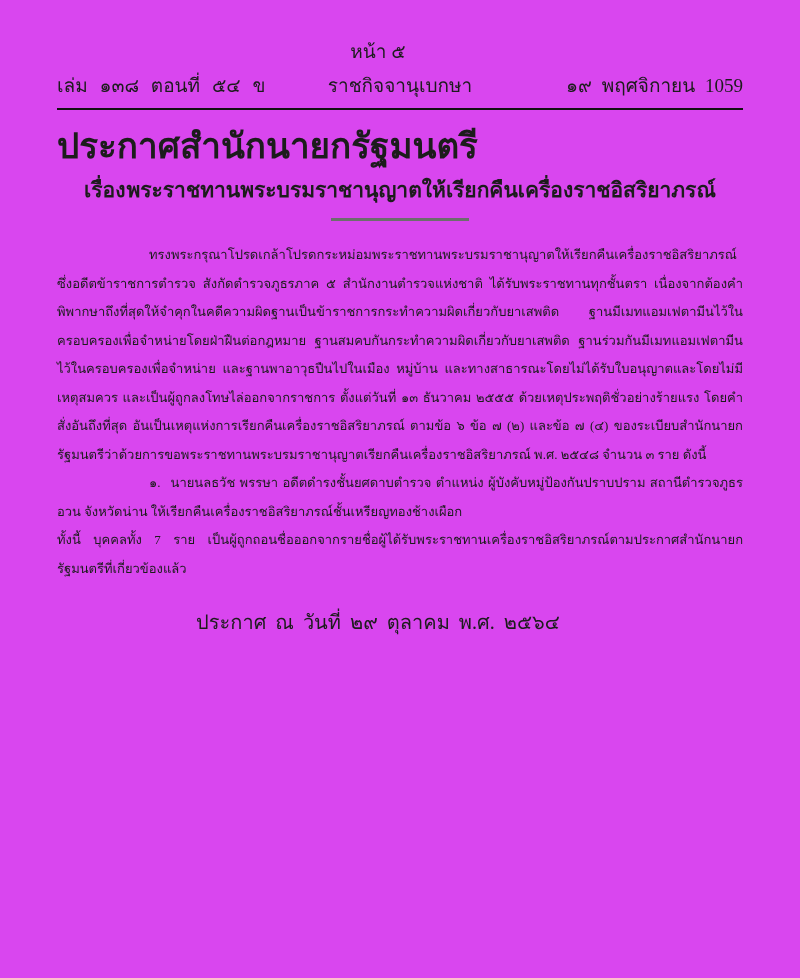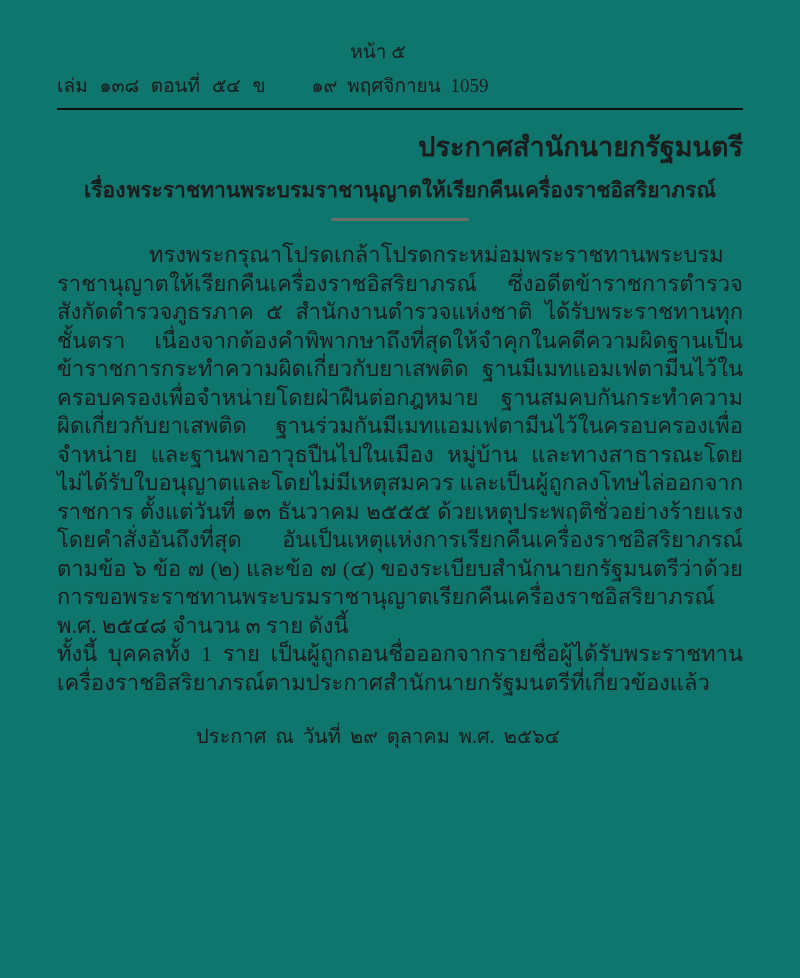--- a/index.html
+++ b/index.html
@@ -5,21 +5,21 @@
   html, body {
     margin: 0;
     padding: 0;
     background: #ffffff;
   }
   .page {
     position: relative;
     width: 800px;
     height: 978px;
     margin: 0 auto;
-    background: #0f766e;
+    background: #d946ef;
     color: #1c1c1c;
     font-family: "Liberation Serif", "DejaVu Serif", serif;
     box-sizing: border-box;
     padding: 40px 57px 0 57px;
     overflow: hidden;
   }
   
   .page-num {
     text-align: center;
     font-size: 19px;
@@ -37,43 +37,43 @@
   .masthead .gaz   { text-align: center; }
   .masthead .date  { text-align: right; word-spacing: 5px; }
   .head-rule {
     border: none;
     border-top: 2.5px solid #111;
     margin: 8px 0 0 0;
   }
   
   .title {
     margin: 20px 0 12px 0;
-    text-align: right;
-    font-size: 27px;
+    text-align: left;
+    font-size: 35px;
     font-weight: 700;
     line-height: 34px;
   }
   .subject {
     margin-top: 9px;
     text-align: center;
     font-size: 21px;
     font-weight: 700;
     line-height: 28px;
   }
   .subject .prefix { margin-right: 1px; text-align: center; }
   .title-divider {
     width: 138px;
     border: none;
     border-top: 3px solid #6d6d6d;
     margin: 14px auto 0 auto;
   }
   
   .body {
     margin-top: 20px;
-    font-size: 22px;
+    font-size: 13px;
     line-height: 28.5px;
     text-align: justify;
   }
   .body p { margin: 0; }
   .indent { text-indent: 92px; }
   .no-indent { text-indent: 0; }
   .item-number { margin-right: 10px; }
   
   .date-line {
     margin-top: 23px;
@@ -85,38 +85,42 @@
 </style>
 </head>
 <body>
 
 <div class="page">
 
   <div class="page-num">หน้า ๕</div>
 
   <div class="masthead">
     <span class="vol">เล่ม ๑๓๘ ตอนที่ ๕๔ ข</span>
+    <span class="gaz">ราชกิจจานุเบกษา</span>
     <span class="date">๑๙ พฤศจิกายน 1059</span>
   </div>
 
   <hr class="head-rule">
 
   <h1 class="title">ประกาศสำนักนายกรัฐมนตรี</h1>
 
   <div class="subject">
     <span class="prefix">เรื่อง</span><span>พระราชทานพระบรมราชานุญาตให้เรียกคืนเครื่องราชอิสริยาภรณ์</span>
   </div>
 
   <hr class="title-divider">
 
   <div class="body">
 
     <p class="indent">ทรงพระกรุณาโปรดเกล้าโปรดกระหม่อมพระราชทานพระบรมราชานุญาตให้เรียกคืนเครื่องราชอิสริยาภรณ์ ซึ่งอดีตข้าราชการตำรวจ สังกัดตำรวจภูธรภาค ๕ สำนักงานตำรวจแห่งชาติ ได้รับพระราชทานทุกชั้นตรา เนื่องจากต้องคำพิพากษาถึงที่สุดให้จำคุกในคดีความผิดฐานเป็นข้าราชการกระทำความผิดเกี่ยวกับยาเสพติด ฐานมีเมทแอมเฟตามีนไว้ในครอบครองเพื่อจำหน่ายโดยฝ่าฝืนต่อกฎหมาย ฐานสมคบกันกระทำความผิดเกี่ยวกับยาเสพติด ฐานร่วมกันมีเมทแอมเฟตามีนไว้ในครอบครองเพื่อจำหน่าย และฐานพาอาวุธปืนไปในเมือง หมู่บ้าน และทางสาธารณะโดยไม่ได้รับใบอนุญาตและโดยไม่มีเหตุสมควร และเป็นผู้ถูกลงโทษไล่ออกจากราชการ ตั้งแต่วันที่ ๑๓ ธันวาคม ๒๕๕๕ ด้วยเหตุประพฤติชั่วอย่างร้ายแรง โดยคำสั่งอันถึงที่สุด อันเป็นเหตุแห่งการเรียกคืนเครื่องราชอิสริยาภรณ์ ตามข้อ ๖ ข้อ ๗ (๒) และข้อ ๗ (๔) ของระเบียบสำนักนายกรัฐมนตรีว่าด้วยการขอพระราชทานพระบรมราชานุญาตเรียกคืนเครื่องราชอิสริยาภรณ์ พ.ศ. ๒๕๔๘ จำนวน ๓ ราย ดังนี้</p>
 
+    <p class="indent">
+      <span class="item-number">๑.</span><span>นายนลธวัช พรรษา อดีตดำรงชั้นยศดาบตำรวจ ตำแหน่ง ผู้บังคับหมู่ป้องกันปราบปราม สถานีตำรวจภูธรอวน จังหวัดน่าน ให้เรียกคืนเครื่องราชอิสริยาภรณ์ชั้นเหรียญทองช้างเผือก</span>
+    </p>
 
 
 
-    <p class="no-indent">ทั้งนี้ บุคคลทั้ง 1 ราย เป็นผู้ถูกถอนชื่อออกจากรายชื่อผู้ได้รับพระราชทานเครื่องราชอิสริยาภรณ์ตามประกาศสำนักนายกรัฐมนตรีที่เกี่ยวข้องแล้ว</p>
+    <p class="no-indent">ทั้งนี้ บุคคลทั้ง 7 ราย เป็นผู้ถูกถอนชื่อออกจากรายชื่อผู้ได้รับพระราชทานเครื่องราชอิสริยาภรณ์ตามประกาศสำนักนายกรัฐมนตรีที่เกี่ยวข้องแล้ว</p>
   </div>
 
   <div class="date-line">ประกาศ ณ วันที่ ๒๙ ตุลาคม พ.ศ. ๒๕๖๔</div>
 
 </div>
 
 </body></html>

